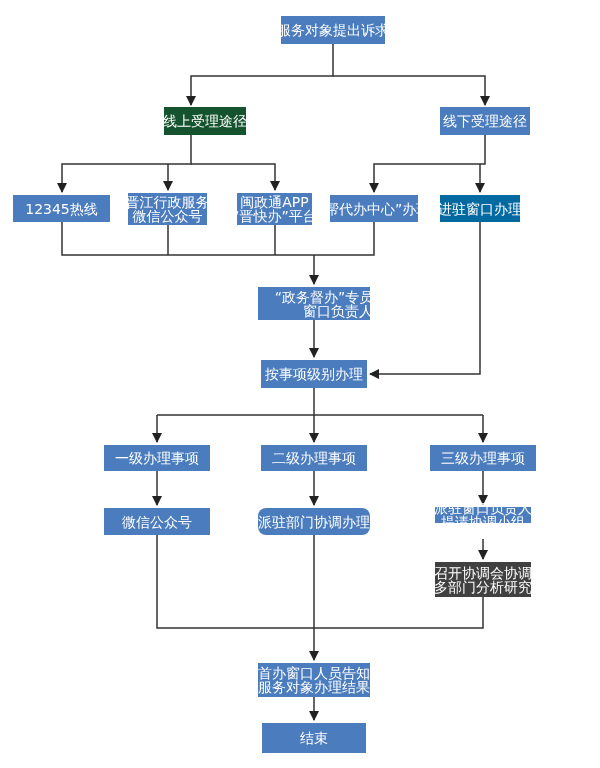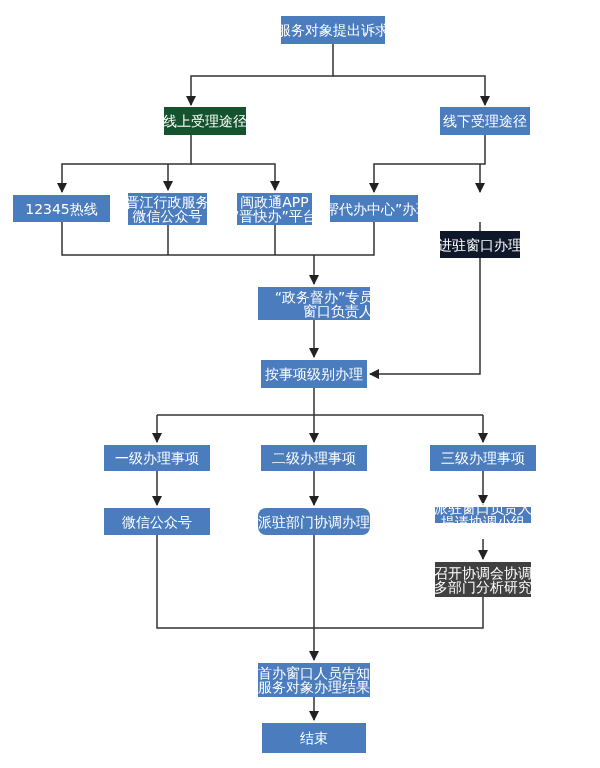--- a/index.html
+++ b/index.html
@@ -67,21 +67,21 @@
   <div id="nodes">
       <div class="node" style="left: 281px; top: 16px; width: 104px; height: 28px; background: rgb(74, 124, 190); color: rgb(255, 255, 255);">服务对象提出诉求</div>
       <div class="node" style="left: 148px; top: 107px; width: 82px; height: 28px; background: #14532d; color: rgb(255, 255, 255); margin-left: 16px;">线上受理途径</div>
       <div class="node" style="left: 440px; top: 107px; width: 90px; height: 28px; background: rgb(74, 124, 190); color: rgb(255, 255, 255);">线下受理途径</div>
       <div class="node" style="left: 13px; top: 195px; width: 97px; height: 27px; background: rgb(74, 124, 190); color: rgb(255, 255, 255);">12345热线</div>
       <div class="node" style="left: 128px; top: 193px; width: 79px; height: 32px; background: rgb(74, 124, 190); color: rgb(255, 255, 255);">“晋江行政服务”
 微信公众号</div>
       <div class="node" style="left: 237px; top: 193px; width: 75px; height: 32px; background: rgb(74, 124, 190); color: rgb(255, 255, 255);">闽政通APP
 “晋快办”平台</div>
       <div class="node" style="left: 330px; top: 195px; width: 88px; height: 27px; background: rgb(74, 124, 190); color: rgb(255, 255, 255);">“帮代办中心”办理</div>
-      <div class="node" style="left: 440px; top: 195px; width: 80px; height: 27px; background: #0f172a; color: rgb(255, 255, 255); margin-top: 36px;">进驻窗口办理</div>
+      <div class="node" style="left: 440px; top: 195px; width: 80px; height: 27px; background: #0369a1; color: rgb(255, 255, 255);">进驻窗口办理</div>
       <div class="node" style="left: 258px; top: 287px; width: 112px; height: 33px; background: rgb(74, 124, 190); color: rgb(255, 255, 255); padding-left: 48px;">“政务督办”专员通知
 窗口负责人</div>
       <div class="node" style="left: 261px; top: 360px; width: 106px; height: 28px; background: rgb(74, 124, 190); color: rgb(255, 255, 255);">按事项级别办理</div>
       <div class="node" style="left: 104px; top: 445px; width: 106px; height: 26px; background: rgb(74, 124, 190); color: rgb(255, 255, 255);">一级办理事项</div>
       <div class="node" style="left: 261px; top: 445px; width: 106px; height: 26px; background: rgb(74, 124, 190); color: rgb(255, 255, 255);">二级办理事项</div>
       <div class="node" style="left: 430px; top: 445px; width: 106px; height: 26px; background: rgb(74, 124, 190); color: rgb(255, 255, 255);">三级办理事项</div>
       <div class="node" style="left: 104px; top: 508px; width: 106px; height: 27px; background: rgb(74, 124, 190); color: rgb(255, 255, 255);">微信公众号</div>
       <div class="node" style="left: 258px; top: 508px; width: 112px; height: 27px; background: rgb(74, 124, 190); color: rgb(255, 255, 255); border-radius: 8px;">派驻部门协调办理</div>
       <div class="node" style="left: 435px; top: 507px; width: 96px; height: 16px; background: rgb(74, 124, 190); color: rgb(255, 255, 255);">派驻窗口负责人
 提请协调小组</div>

